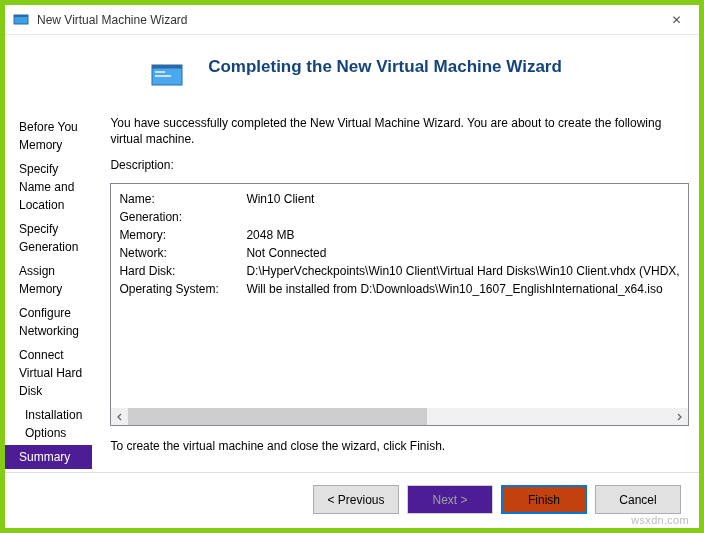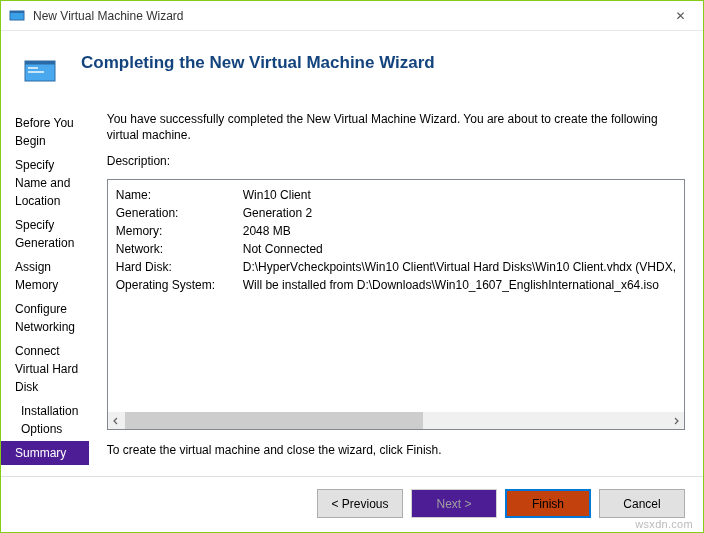--- a/index.html
+++ b/index.html
@@ -1,22 +1,22 @@
 <!DOCTYPE html>
 <html><head>
   <meta charset="utf-8">
   <style>
     * { box-sizing: border-box; margin: 0; padding: 0; }
     body { font-family: "Segoe UI", Tahoma, sans-serif; font-size: 12px; background: #fff; color: #000; }
-    .window { width: 704px; height: 533px; border: 1px solid #84cc16; position: relative; display: flex; flex-direction: column; }
+    .window { width: 704px; height: 533px; border: 5px solid #84cc16; position: relative; display: flex; flex-direction: column; }
     .titlebar { height: 30px; display: flex; align-items: center; padding: 0 8px; border-bottom: 1px solid #e8e8e8; position: relative; }
     .titlebar-icon { width: 16px; height: 16px; margin-right: 8px; display: inline-flex; }
     .titlebar-text { color: #333; }
     .titlebar-close { position: absolute; right: 0; top: 0; height: 30px; width: 45px; display: flex; align-items: center; justify-content: center; color: #555; }
-    .header { display: flex; align-items: flex-start; padding: 22px 14px 14px 22px; gap: 22px; }
+    .header { display: flex; align-items: flex-start; padding: 22px 14px 14px 22px; gap: 22px; justify-content: center; }
     .header-icon { width: 36px; height: 28px; display: inline-flex; align-items: center; justify-content: center; margin-top: 4px; }
     .header-title { font-size: 17px; font-weight: 600; color: #14447e; }
     .body { display: flex; flex: 1; overflow: hidden; }
     .sidebar { width: 195px; padding: 12px 0 0 0; }
     .sidebar-item { padding: 3px 10px 3px 14px; color: #000; cursor: default; line-height: 18px; }
     .sidebar-item.sub { padding-left: 20px; }
     .sidebar-item.selected { background: #4c1d95; color: #fff; }
     .content { flex: 1; padding: 12px 18px 8px 6px; display: flex; flex-direction: column; margin-left: 12px; }
     .content p { margin-bottom: 10px; line-height: 16px; }
     .desc-label { margin-bottom: 4px; }
@@ -60,42 +60,41 @@
         <rect x="2" y="4" width="30" height="3.5" fill="#2a6aa6"></rect>
         <rect x="5" y="10" width="10" height="2" fill="#fff" opacity="0.7"></rect>
         <rect x="5" y="14" width="16" height="2" fill="#fff" opacity="0.7"></rect>
       </svg>
     </span>
     <div class="header-title">Completing the New Virtual Machine Wizard</div>
   </div>
 
   <div class="body">
     <div class="sidebar" id="sidebar">
-        <div class="sidebar-item">Before You Begin</div>
+        <div class="sidebar-item">Before You Memory</div>
         <div class="sidebar-item">Specify Name and Location</div>
         <div class="sidebar-item">Specify Generation</div>
         <div class="sidebar-item">Assign Memory</div>
         <div class="sidebar-item">Configure Networking</div>
         <div class="sidebar-item">Connect Virtual Hard Disk</div>
         <div class="sidebar-item sub">Installation Options</div>
         <div class="sidebar-item selected">Summary</div>
       </div>
 
     <div class="content">
       <p>You have successfully completed the New Virtual Machine Wizard. You are about to create the following virtual machine.</p>
       <p class="desc-label">Description:</p>
       <div class="desc-box">
         <div class="desc-inner" id="desc-rows">
             <div class="desc-row">
               <div class="desc-key">Name:</div>
               <div class="desc-val">Win10 Client</div>
             </div>
             <div class="desc-row">
               <div class="desc-key">Generation:</div>
-              <div class="desc-val">Generation 2</div>
             </div>
             <div class="desc-row">
               <div class="desc-key">Memory:</div>
               <div class="desc-val">2048 MB</div>
             </div>
             <div class="desc-row">
               <div class="desc-key">Network:</div>
               <div class="desc-val">Not Connected</div>
             </div>
             <div class="desc-row">

